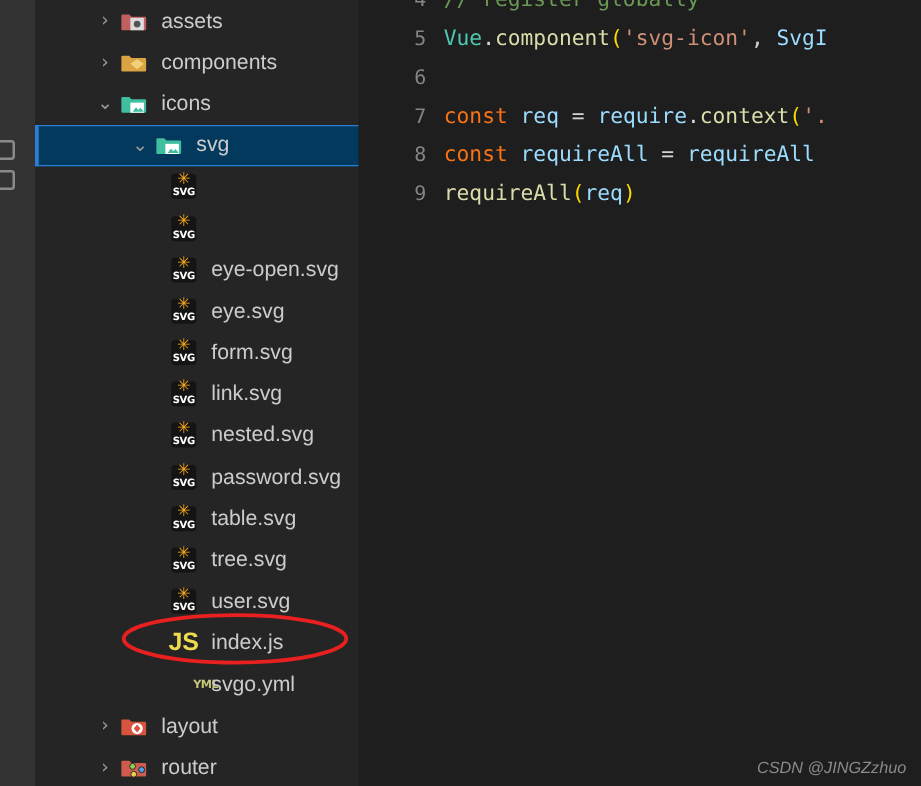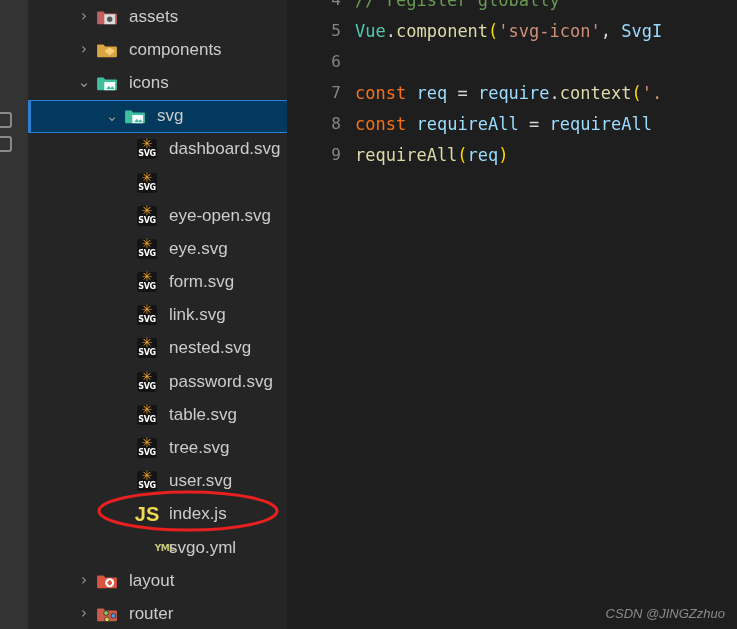--- a/index.html
+++ b/index.html
@@ -221,21 +221,20 @@
         <span class="lbl">svg</span>
       </div>
       <div class="row ind3">
         <span class="twisty"></span>
         <span class="ficon">
           <span class="svgfile">
             <span class="burst">✳</span>
             <span class="txt">SVG</span>
           </span>
         </span>
-        <span class="lbl">dashboard.svg</span>
       </div>
       <div class="row ind3">
         <span class="twisty"></span>
         <span class="ficon">
           <span class="svgfile">
             <span class="burst">✳</span>
             <span class="txt">SVG</span>
           </span>
         </span>
       </div>

